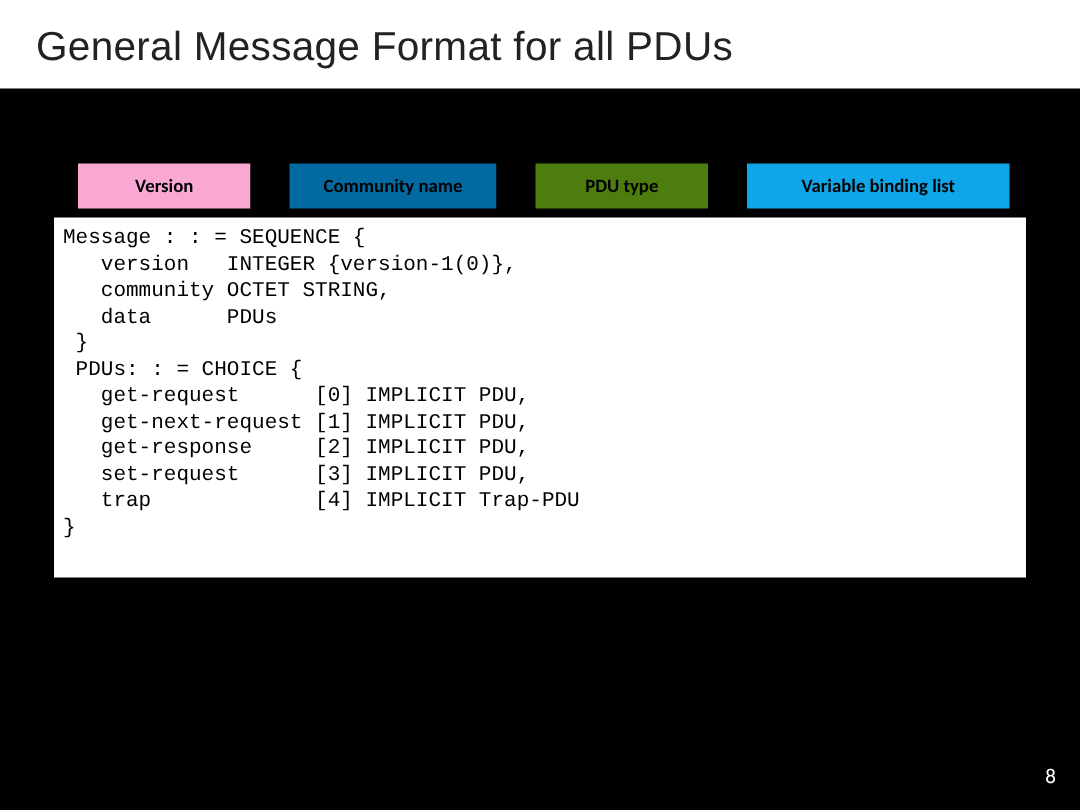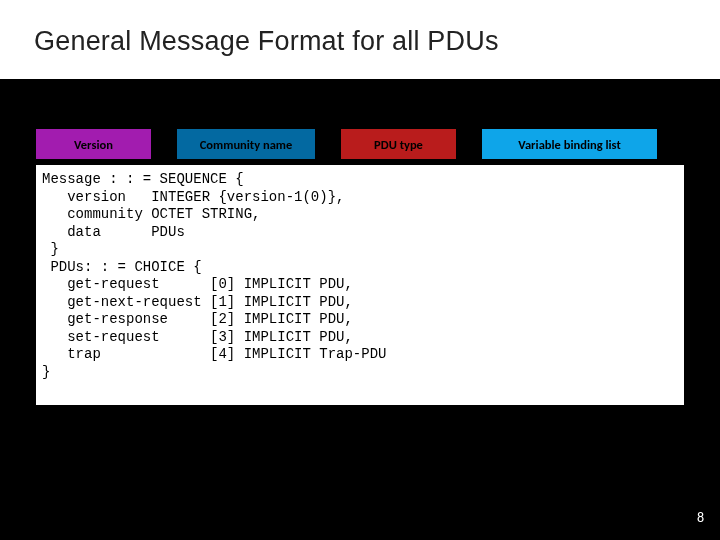--- a/index.html
+++ b/index.html
@@ -9,54 +9,55 @@
     height: 540px;
     background: #000000;
     font-family: Arial, sans-serif;
     overflow: hidden;
   }
   .title-bar {
     background: #ffffff;
     padding: 14px 22px 10px 22px;
   }
   .title-bar h1 {
-    margin: 12px;
+    margin: 2px;
     font-size: 27px;
     font-weight: normal;
     color: #222;
     letter-spacing: 0.2px;
   }
   .fields-row {
     display: flex;
     margin: 50px 36px 0 36px;
     height: 30px;
   }
   .field {
     display: flex;
     align-items: center;
     justify-content: center;
     font-size: 12.5px;
     font-weight: bold;
     color: #000000;
     font-family: Calibri, Arial, sans-serif;
   }
   .field-version {
-    background: #a21caf;
+    background: #f9a8d4;
     flex: 0 0 115px;
+    margin-left: 16px;
   }
   .sep {
     background: #000000;
     flex: 0 0 26px;
   }
   .field-community {
     background: #0369a1;
     flex: 0 0 138px;
   }
   .field-pdutype {
-    background: #b91c1c;
+    background: #4d7c0f;
     flex: 0 0 115px;
   }
   .field-varbind {
     background: #0ea5e9;
     flex: 0 0 175px;
   }
   .code-block {
     background: #ffffff;
     margin: 6px 36px 0 36px;
     padding: 6px 6px 22px 6px;

